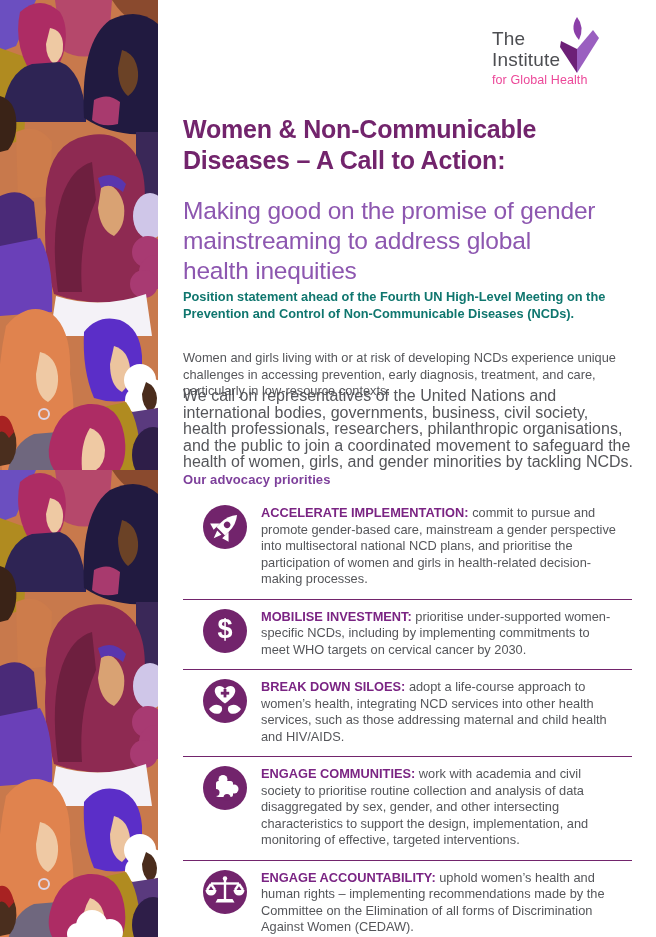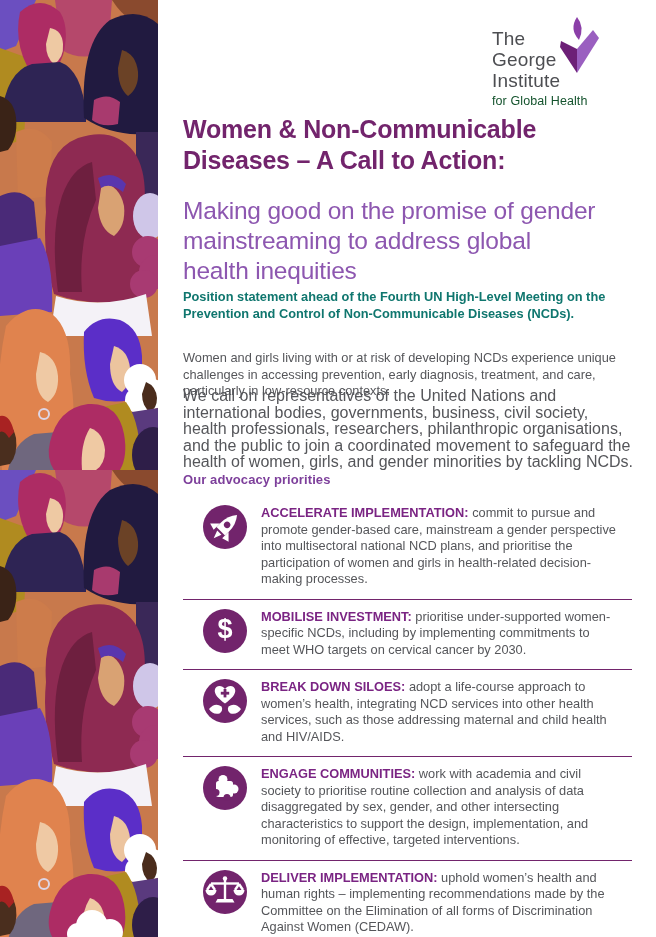--- a/index.html
+++ b/index.html
@@ -6,21 +6,21 @@
   html,body { width:656px; height:937px; }
   body { font-family:"Liberation Sans", sans-serif; background:#ffffff; position:relative; overflow:hidden; }
   .page { position:relative; width:656px; height:937px; background:#fff; }
 
   .art { position:absolute; left:0; top:0; width:158px; height:937px; display:block; }
 
   
   .logo-block { position:absolute; left:492px; top:16px; width:150px; }
   .logo-icon { position:absolute; left:64px; top:0; }
   .logo-text { margin-top:12px; color:#4d4e52; font-size:19px; line-height:21px; font-weight:500; letter-spacing:0.2px; }
-  .logo-tagline { margin-top:3px; color:#14532d; font-size:12.5px; letter-spacing:0.1px; }
+  .logo-tagline { margin-top:3px; color:#ec4899; font-size:12.5px; letter-spacing:0.1px; }
 
   
   .title { position:absolute; left:183px; top:114px; width:420px; }
   .title-bold { display:block; color:#72246c; font-weight:bold; font-size:25px; line-height:31px; letter-spacing:-0.2px; }
   .title-light { display:block; color:#8d57b0; font-weight:normal; font-size:24.5px; line-height:30px; letter-spacing:-0.2px;margin-top:20px; }
 
   .pos-statement { position:absolute; left:183px; top:289px; width:440px;
     color:#0f766e; font-weight:bold; font-size:12.8px; line-height:16.5px; }
   .para1 { position:absolute; left:183px; top:350px; width:452px;
     color:#55565a; font-size:12.8px; line-height:16.5px; }
@@ -113,21 +113,20 @@
   </svg>
 
   <div class="logo-block">
     <svg class="logo-icon" width="46" height="58" viewBox="0 0 46 58">
       <path d="M21,1 Q29,11 23,24 Q13,13 21,1 Z" fill="#8b3fa8"></path>
       <path d="M5,25 L21,33 L21,57 L4,31 Z" fill="#6d2077"></path>
       <path d="M21,33 L37,14 L43,22 L21,57 Z" fill="#9a5fc0"></path>
     </svg>
     <div class="logo-text">
       <div>The</div>
-      <div>George</div>
       <div>Institute</div>
     </div>
     <div class="logo-tagline">for Global Health</div>
   </div>
 
   <h1 class="title">
     <span class="title-bold">Women &amp; Non-Communicable Diseases – A Call to Action:</span>
     <span class="title-light">Making good on the promise of gender mainstreaming to address global health inequities</span>
   </h1>
 
@@ -206,18 +205,18 @@
             <line x1="36" y1="14" x2="32" y2="20"></line>
             <line x1="36" y1="14" x2="40" y2="20"></line>
           </g>
           <circle cx="22" cy="8.5" r="2.2" fill="#ffffff"></circle>
           <path d="M2.5,20 a5.5,5.5 0 0 0 11,0 Z" fill="#ffffff"></path>
           <path d="M30.5,20 a5.5,5.5 0 0 0 11,0 Z" fill="#ffffff"></path>
           <path d="M14.5,29 L29.5,29 L31.5,32.5 L12.5,32.5 Z" fill="#ffffff"></path>
         </svg>
       </div>
       <div class="p-text">
-        <span class="p-heading">DELIVER IMPLEMENTATION:</span><span> uphold women’s health and human rights – implementing recommendations made by the Committee on the Elimination of all forms of Discrimination Against Women (CEDAW).</span>
+        <span class="p-heading">ENGAGE ACCOUNTABILITY:</span><span> uphold women’s health and human rights – implementing recommendations made by the Committee on the Elimination of all forms of Discrimination Against Women (CEDAW).</span>
       </div>
     </div>
 
   </div>
 </div>
 
 </body></html>

